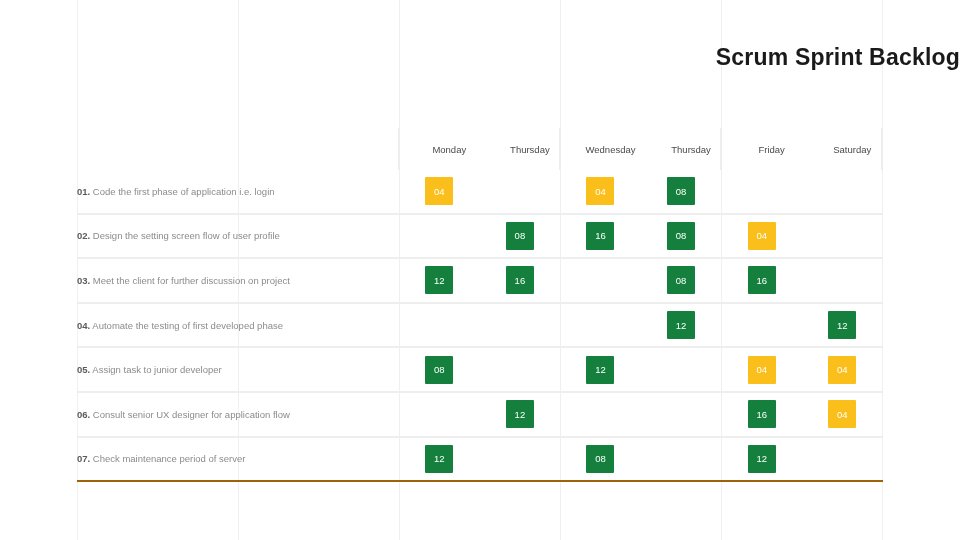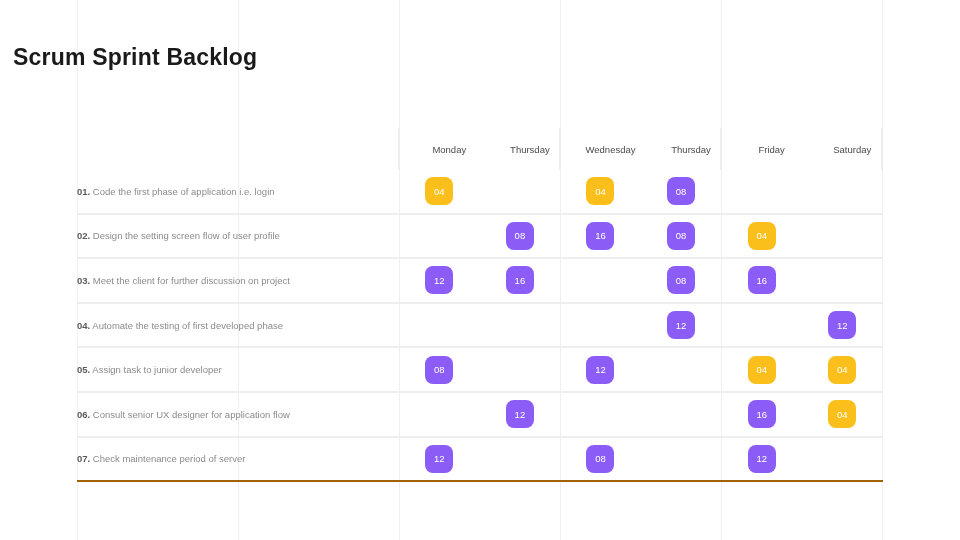--- a/index.html
+++ b/index.html
@@ -29,23 +29,23 @@
     top: 0;
     bottom: 0;
     width: 1px;
     background: #f0f0f0;
   }
 
   
   .title {
     position: absolute;
     top: 44px;
-    left: 13px;
+    left: 0;
     right: 0;
-    text-align: left;
+    text-align: right;
     font-size: 23px;
     font-weight: bold;
     color: #1a1a1a;
     letter-spacing: 0.2px;
   }
 
   
   .table {
     position: absolute;
     left: 77px;
@@ -94,28 +94,28 @@
   .day-head {
     font-size: 9.5px;
     color: #4a4a4a;
     text-align: center;
     margin-left: 20px;
   }
 
   .badge {
     width: 28px;
     height: 28px;
-    border-radius: 8px;
+    border-radius: 1px;
     display: flex;
     align-items: center;
     justify-content: center;
     font-size: 9.5px;
     color: #ffffff;
   }
-  .badge.blue   { background: #8b5cf6; }
+  .badge.blue   { background: #15803d; }
   .badge.yellow { background: #fbbf1c; }
   .badge.empty  { background: transparent; }
 
   
   .hdr-tick {
     position: absolute;
     top: 0;
     height: 42px;
     width: 2px;
     background: #ededed;

